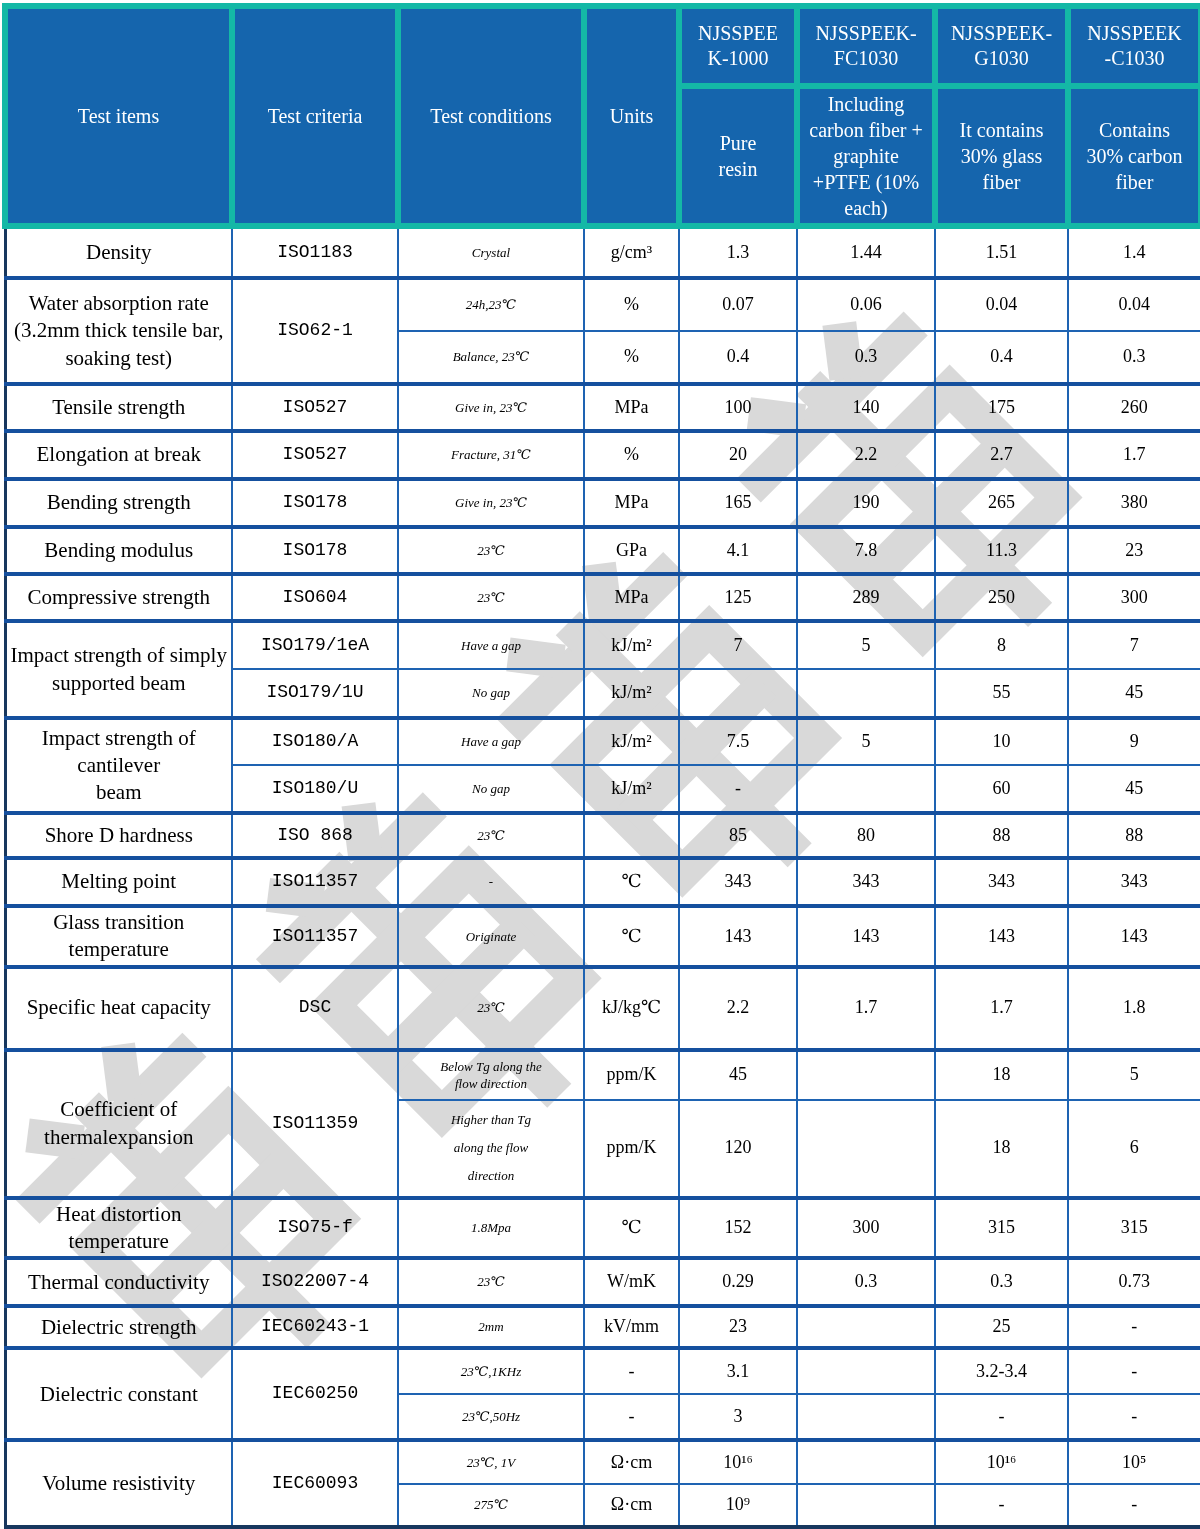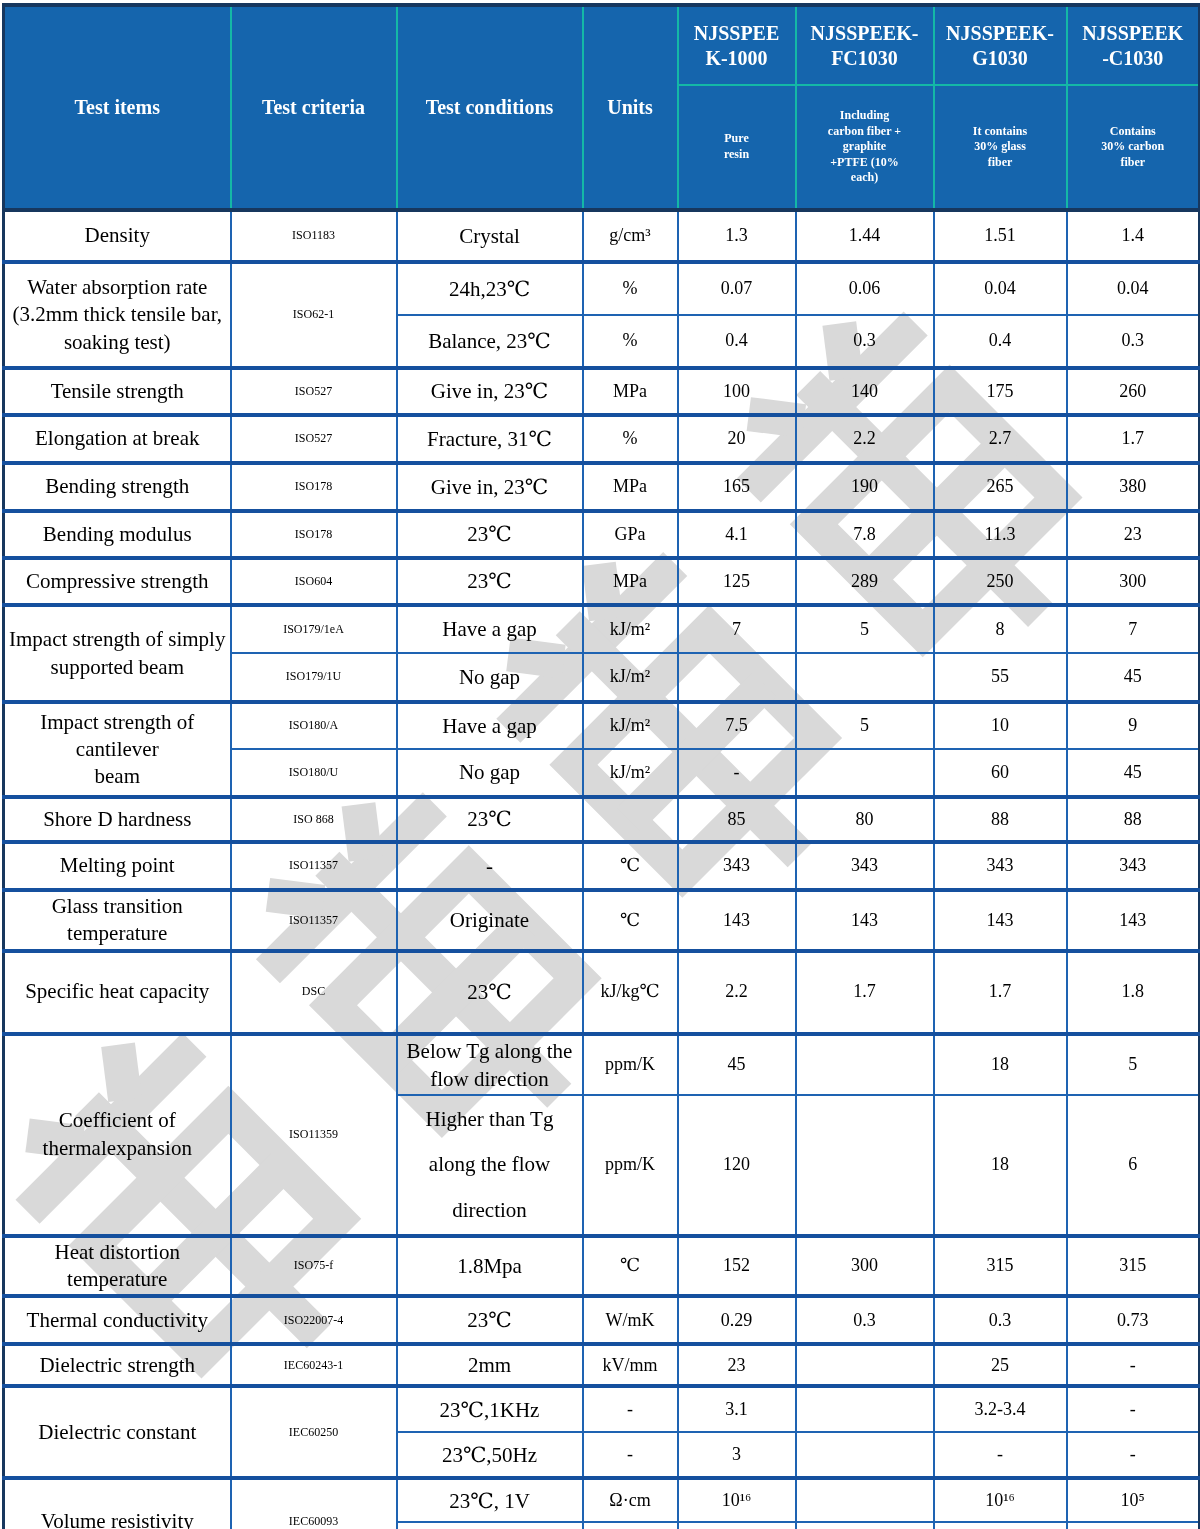--- a/index.html
+++ b/index.html
@@ -7,38 +7,38 @@
     position:relative;width:1200px;height:1529px;overflow:hidden;background:#ffffff;
     font-family:"Liberation Serif","DejaVu Serif","DejaVu Sans",serif;color:#000;
   }
   .watermark{position:absolute;left:0;top:0;width:1200px;height:1529px;z-index:0;pointer-events:none;}
   table.spec{
     position:relative;z-index:1;border-collapse:collapse;table-layout:fixed;
     width:1196px;margin:3px 0 0 2px;background:transparent;
     border:3px solid #17375E;border-top-width:4px;border-bottom-width:8px;
   }
   thead th{
-    background:#1565AD;color:#ffffff;font-weight:bold;
-    border:2px solid #14b8a6;text-align:center;vertical-align:middle;
+    background:#1565AD;color:#ffffff;font-weight:normal;
+    border:6px solid #14b8a6;text-align:center;vertical-align:middle;
     white-space:pre-line;padding:2px;font-size:20px;line-height:1.25;
   }
   thead tr.models{height:80px;}
   thead tr.descs{height:125px;}
-  th.desc{font-size:12px;line-height:1.3;}
+  th.desc{font-size:20px;line-height:1.3;}
   td{
     background:transparent;text-align:center;vertical-align:middle;
     border-left:2px solid #1E63B2;border-right:2px solid #1E63B2;
     border-top:2px solid #1E63B2;border-bottom:none;
     font-size:18px;padding:1px 2px;line-height:1.3;
   }
   tr.group-start > td{border-top:4px solid #15509E;}
   tbody tr:first-child > td{border-top-color:#17375E;}
   td.c-item{font-size:21px;white-space:pre-line;}
-  td.c-crit{font-size:12px;}
-  td.c-cond{font-size:21px;white-space:pre-line;line-height:1.35;}
+  td.c-crit{font-size:18px;font-family:Liberation Mono, monospace;}
+  td.c-cond{font-size:13px;white-space:pre-line;line-height:1.35;font-style:italic;}
   td.c-cond.spread{line-height:2.15;}
 </style>
 </head>
 <body>
 
 <div class="page">
 
   <div class="watermark" aria-label="南京首塑">
     <svg width="1200" height="1529" viewBox="0 0 1200 1529" xmlns="http://www.w3.org/2000/svg">
       <g transform="translate(572,868) rotate(-45)" stroke="#d9d9d9" stroke-width="34" fill="none">

